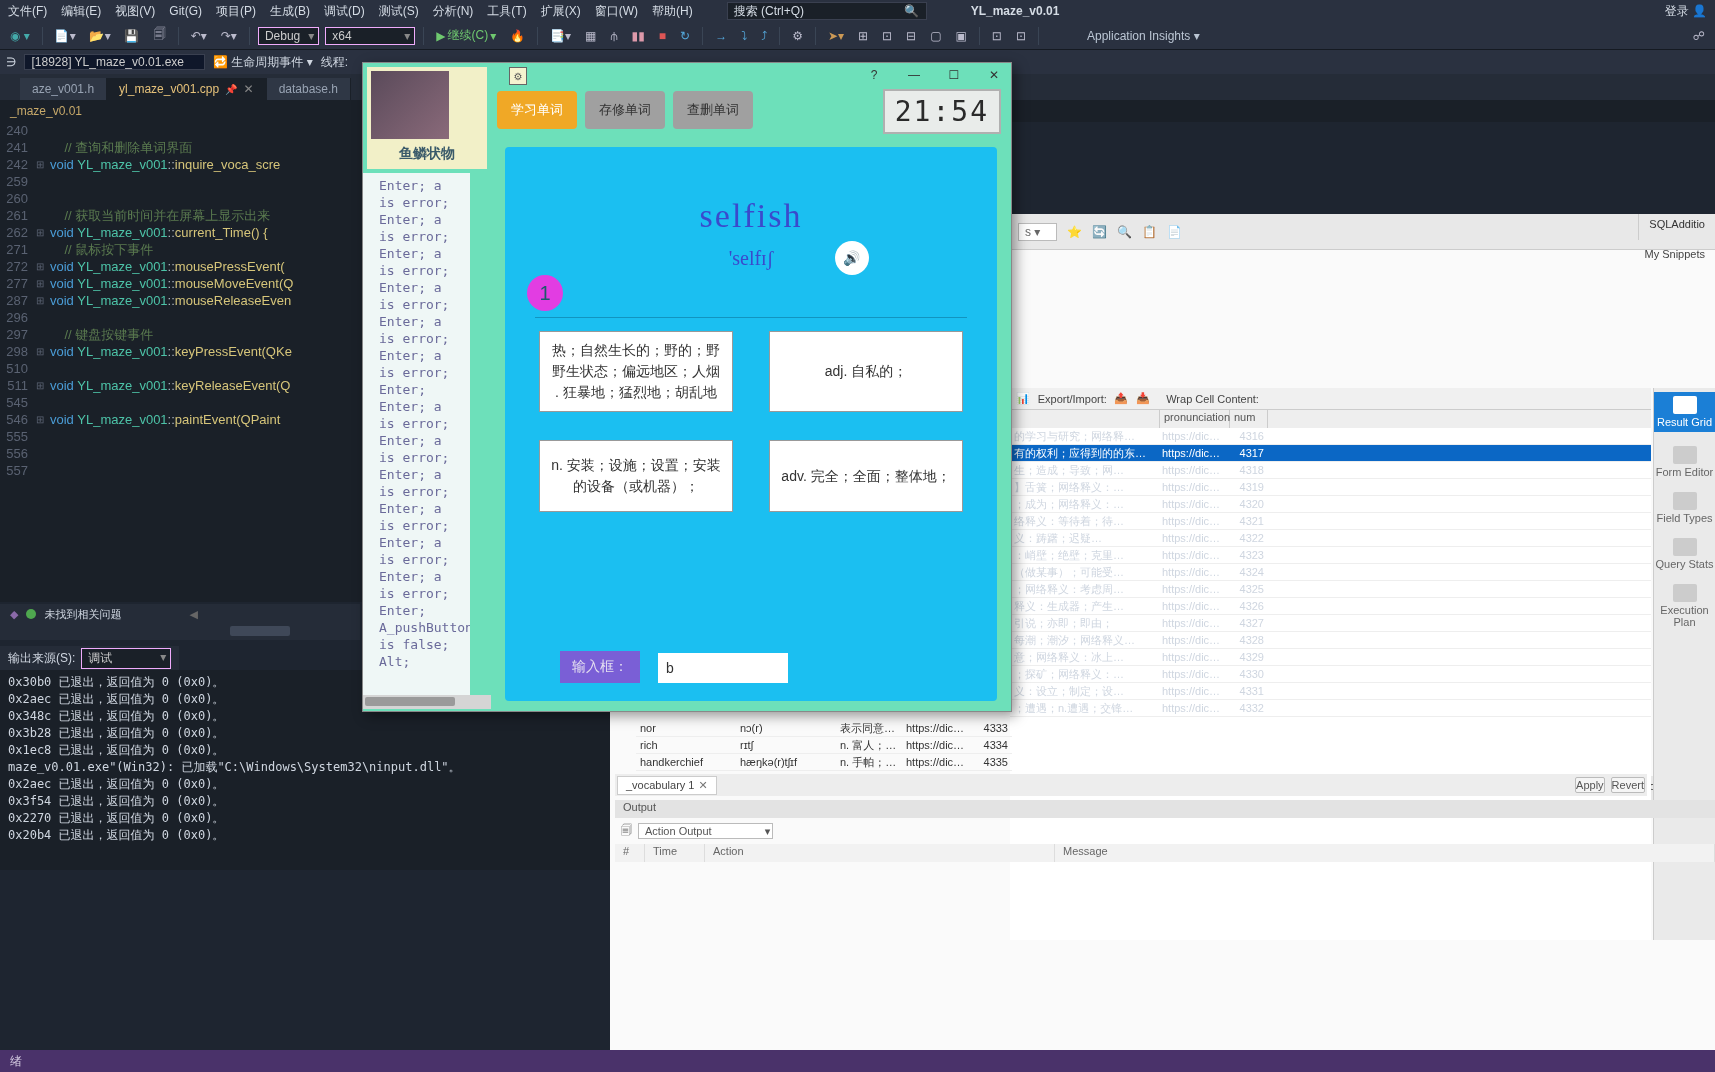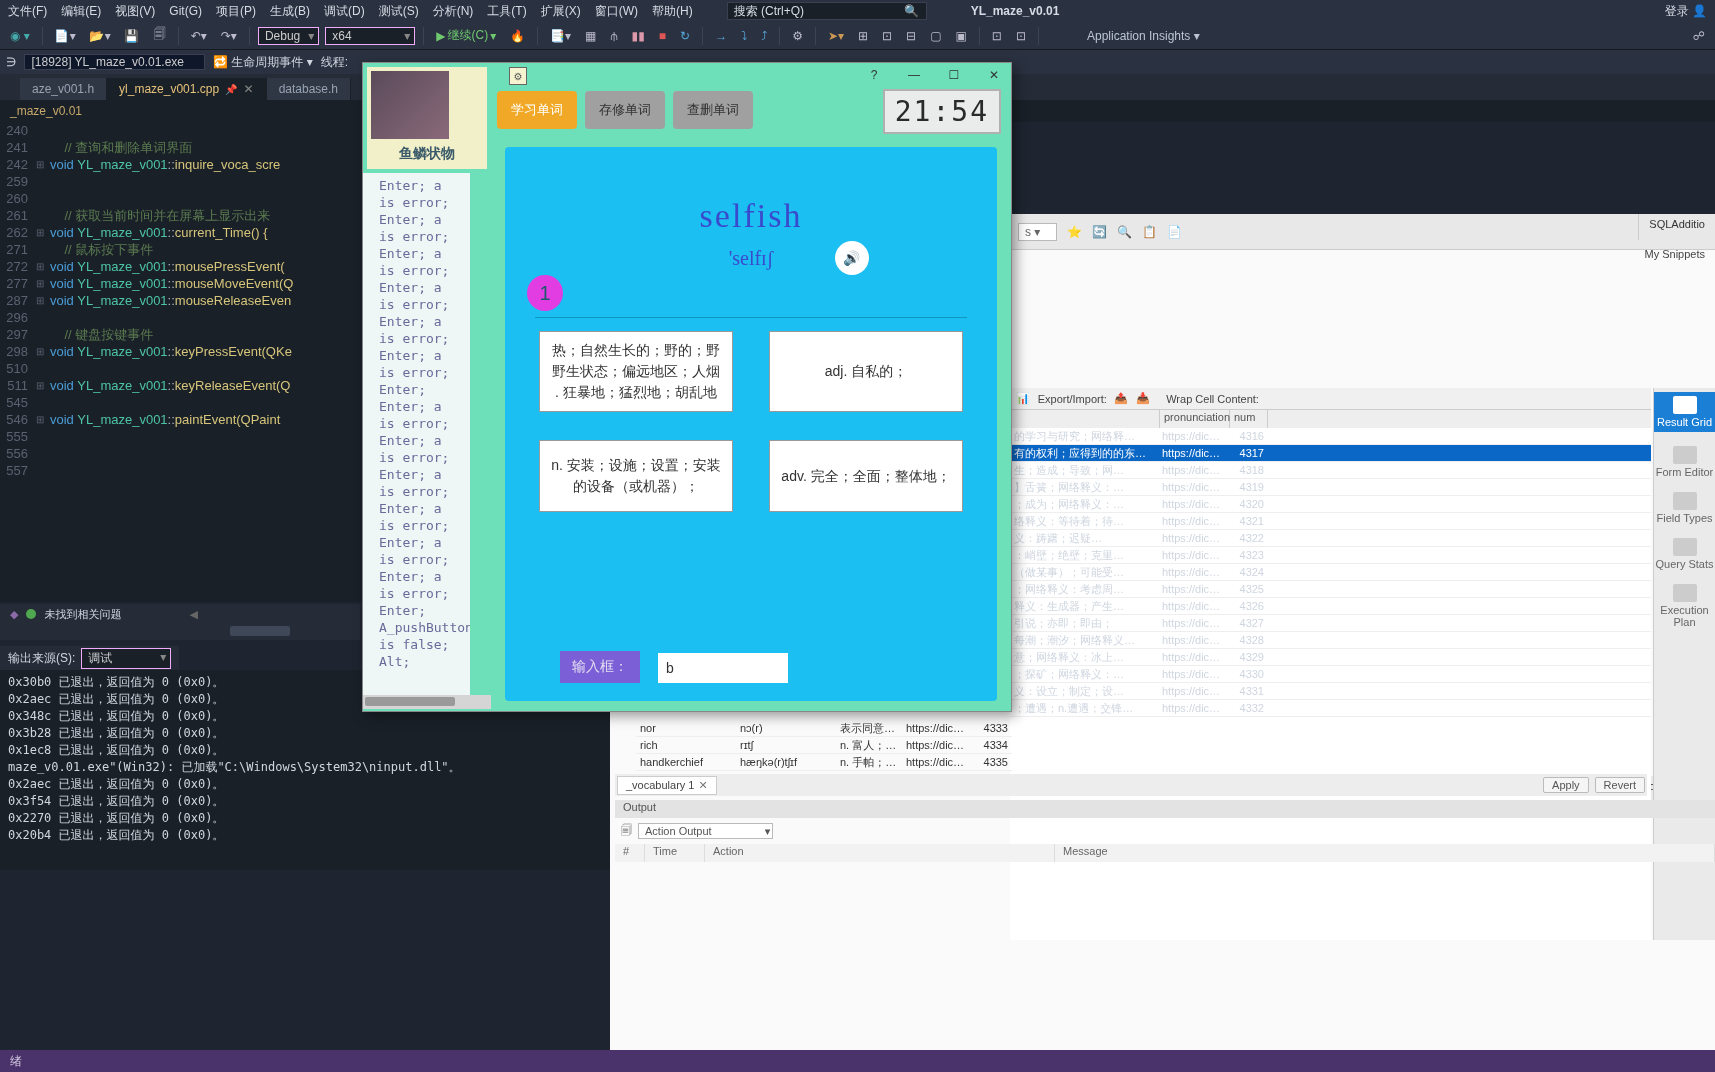--- a/index.html
+++ b/index.html
@@ -128,21 +128,21 @@
 .wb-side-itm .ico { width: 24px; height: 18px; margin: 0 auto 2px; background: #ccc; border-radius: 2px; }
 .wb-side-itm.active .ico { background: #fff; }
 
 .wb-visible-rows { position: absolute; left: 26px; top: 506px; width: 376px; font-size: 11px; color: #333; }
 .wb-null { background: #888; color: #f5f5f5; font-size: 9px; padding: 0 4px; border-radius: 2px; }
 
 .wb-lower-tabs { position: absolute; left: 5px; top: 560px; right: 68px; height: 22px; background: #ededed; display: flex; align-items: center; padding: 0 2px; font-size: 11px; }
 .wb-lower-tabs .t { padding: 2px 8px; background: #fff; border: 1px solid #ccc; color: #444; }
 .wb-lower-tabs .x { color: #777; margin-left: 4px; }
 .wb-lower-tabs .btns { margin-left: auto; display: flex; gap: 6px; }
-.wb-lower-tabs .btns span { padding: 1px 8px; border: 1px solid #bbb; background: #f5f5f5; border-radius: 2px; color: #555; }
+.wb-lower-tabs .btns span { padding: 1px 0; border: 1px solid #bbb; background: #f5f5f5; border-radius: 2px; color: #555; }
 
 .wb-output-hdr { position: absolute; left: 5px; top: 586px; right: 0; height: 18px; background: #e3e3e3; padding: 1px 8px; font-size: 11px; color: #555; }
 .wb-action { position: absolute; left: 5px; top: 606px; right: 0; height: 22px; display: flex; align-items: center; padding: 0 6px; gap: 6px; font-size: 11px; color: #555; }
 .wb-action-cols { position: absolute; left: 5px; top: 630px; right: 0; height: 18px; display: flex; font-size: 11px; color: #666; background: #f2f2f2; }
 .wb-action-cols div { border-right: 1px solid #ddd; padding: 1px 8px; }
 
 </style>
 </head>
 <body>
 

